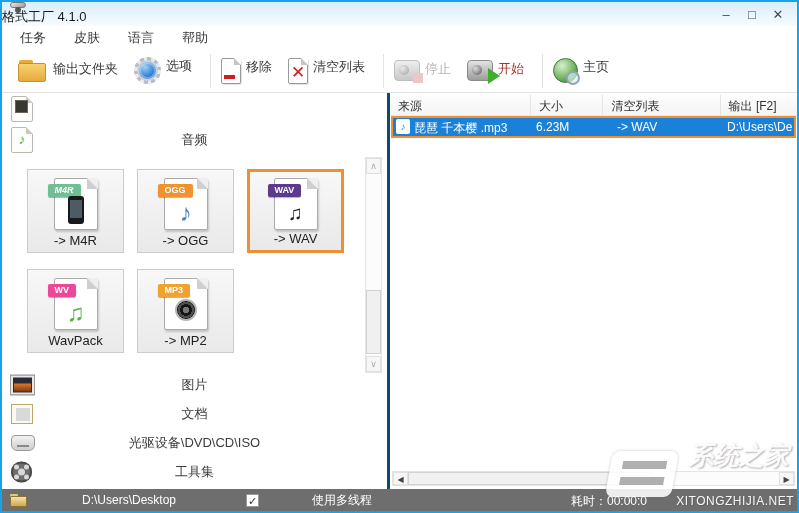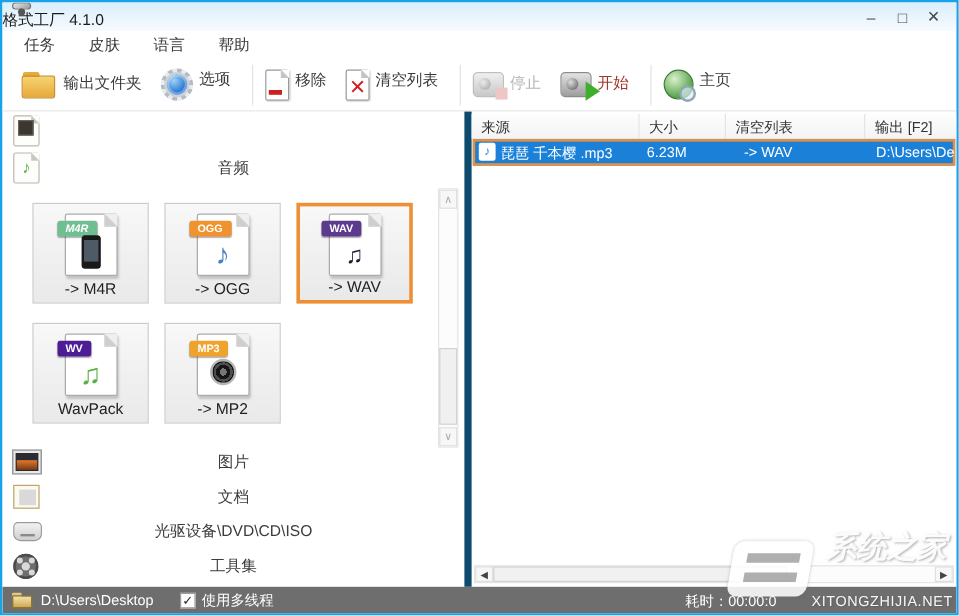--- a/index.html
+++ b/index.html
@@ -95,60 +95,60 @@
   .fmt-card.selected { border:3px solid #ee8e35; }
   .fmt-label { position:absolute; left:0; right:0; bottom:4px; text-align:center; font-size:13px; color:#222; }
   .fmt-page { position:absolute; left:50%; top:8px; transform:translateX(-50%); width:44px; height:52px;
     background:#fff; border:1px solid #ababab; border-radius:2px; box-shadow:1px 2px 2px rgba(0,0,0,.18); }
   .fmt-card.selected .fmt-page { top:6px; }
   .fmt-page .fold { position:absolute; top:-1px; right:-1px; width:0; height:0;
     border-top:11px solid #efefef; border-left:11px solid #cfcfcf; }
   .fmt-tag { position:absolute; top:5px; left:-7px; padding:1px 7px 2px; font-size:9px; font-weight:bold;
     color:#fff; border-radius:2px; box-shadow:0 1px 1px rgba(0,0,0,.3); }
   .tag-m4r { background:#6fbf92;font-style:italic; } .tag-ogg { background:#f0922e; } .tag-wav { background:#5c3a8e; }
-  .tag-wv { background:#4c1d95; } .tag-mp3 { background:#f0a22e; }
+  .tag-wv { background:#ec4899; } .tag-mp3 { background:#f0a22e; }
   .fmt-glyph { position:absolute; left:0; right:0; bottom:2px; text-align:center; font-size:24px; line-height:28px; }
   .g-ogg { color:#4a7fc1; } .g-wav { color:#241d33; font-size:20px; } .g-wv { color:#56b13f; }
   .g-phone { position:absolute; left:50%; bottom:5px; transform:translateX(-50%); width:16px; height:28px;
     background:#191919; border-radius:3px; }
   .g-phone::after { content:""; position:absolute; left:2px; top:4px; right:2px; bottom:6px; background:#4e5a66; }
   .g-speaker { position:absolute; left:50%; bottom:8px; transform:translateX(-50%); width:22px; height:22px;
     border-radius:50%; border:2px solid #b5b5b5;
     background:radial-gradient(circle, #777 0 3px, #161616 3px 6px, #4e4e4e 6px 8px, #161616 8px); }
 
   
   .vscroll { position:absolute; left:363px; top:64px; width:17px; height:216px;
     border:1px solid #e4e4e4; background:#fcfcfc; }
   .vs-btn { position:absolute; left:0; right:0; height:16px; border:1px solid #e0e0e0; background:#f7f7f7;
     color:#a9a9a9; font-size:9px; text-align:center; line-height:14px; }
   .vs-up { top:0; } .vs-down { bottom:0; }
   .vs-thumb { position:absolute; left:0; right:0; top:132px; height:64px; background:#f0f0f0; border:1px solid #d2d2d2; }
 
   
   .rpanel { position:absolute; top:91px; left:385px; width:410px; height:396px; background:#fff;
-    border-left:6px solid #0c4a6e; }
+    border-left:3px solid #0c4a6e; }
   .lv-header { position:absolute; top:2px; left:0; right:0; height:21px; display:flex;
     background:linear-gradient(#fdfdfd,#f4f4f4); border-bottom:1px solid #e8e8e8; }
   .lv-col { font-size:12px; color:#333; padding:3px 0 0 8px; border-right:1px solid #e4e4e4; height:21px; }
   .c0 { width:142px; } .c1 { width:73px; } .c2 { width:118px; } .c3 { width:77px; border-right:none; }
   .lv-row { position:absolute; top:23px; left:1px; right:1px; height:22px; background:#1a80d8;
     border:2px solid #ee8e35; color:#fff; font-size:12px; }
   .lr-note { position:absolute; left:3px; top:1px; width:14px; height:15px; background:#fff; border-radius:2px;
     color:#3f7fd0; font-size:10px; text-align:center; line-height:15px; }
   .lr-src { position:absolute; left:21px; top:2px; } .lr-size { position:absolute; left:143px; top:2px; }
   .lr-status { position:absolute; left:224px; top:2px; } .lr-out { position:absolute; left:334px; top:2px; white-space:nowrap; }
   .hscroll { position:absolute; left:2px; right:2px; top:378px; height:15px; border:1px solid #e4e4e4; background:#fcfcfc; }
   .hs-btn { position:absolute; top:0; bottom:0; width:15px; background:#f7f7f7; border:1px solid #e0e0e0;
     color:#444; font-size:8px; text-align:center; line-height:13px; }
   .hs-left { left:0; } .hs-right { right:0; }
   .hs-thumb { position:absolute; left:15px; top:0; bottom:0; width:245px; background:#f1f1f1; border:1px solid #d2d2d2; }
 
   
   .statusbar { position:absolute; left:0; right:0; top:487px; height:22px; background:#6e6e6e;
-    color:#fff; font-size:12px; display:flex; align-items:center; }
+    color:#fff; font-size:12px; display:flex; align-items:center;gap:48px; }
   .sb-folder { width:17px; height:13px; margin:0 7px 0 8px; position:relative; }
   .sb-folder::before { content:""; position:absolute; top:0; left:0; width:8px; height:4px; background:#e3c77e; border-radius:1px; }
   .sb-folder::after { content:""; position:absolute; top:2px; left:0; right:0; bottom:0;
     background:linear-gradient(#f4e3ae,#cfa84e); border:1px solid #8d7433; border-radius:1px; }
   .sb-check { width:13px; height:13px; background:#fff; border:1px solid #9a9a9a; margin:0 5px 0 22px;
     color:#2b2b2b; font-size:11px; line-height:12px; text-align:center; }
   .sb-elapsed { position:absolute; right:150px; top:4px; }
 
   
   .watermark { position:absolute; right:0; bottom:0; width:190px; height:72px; pointer-events:none; }

